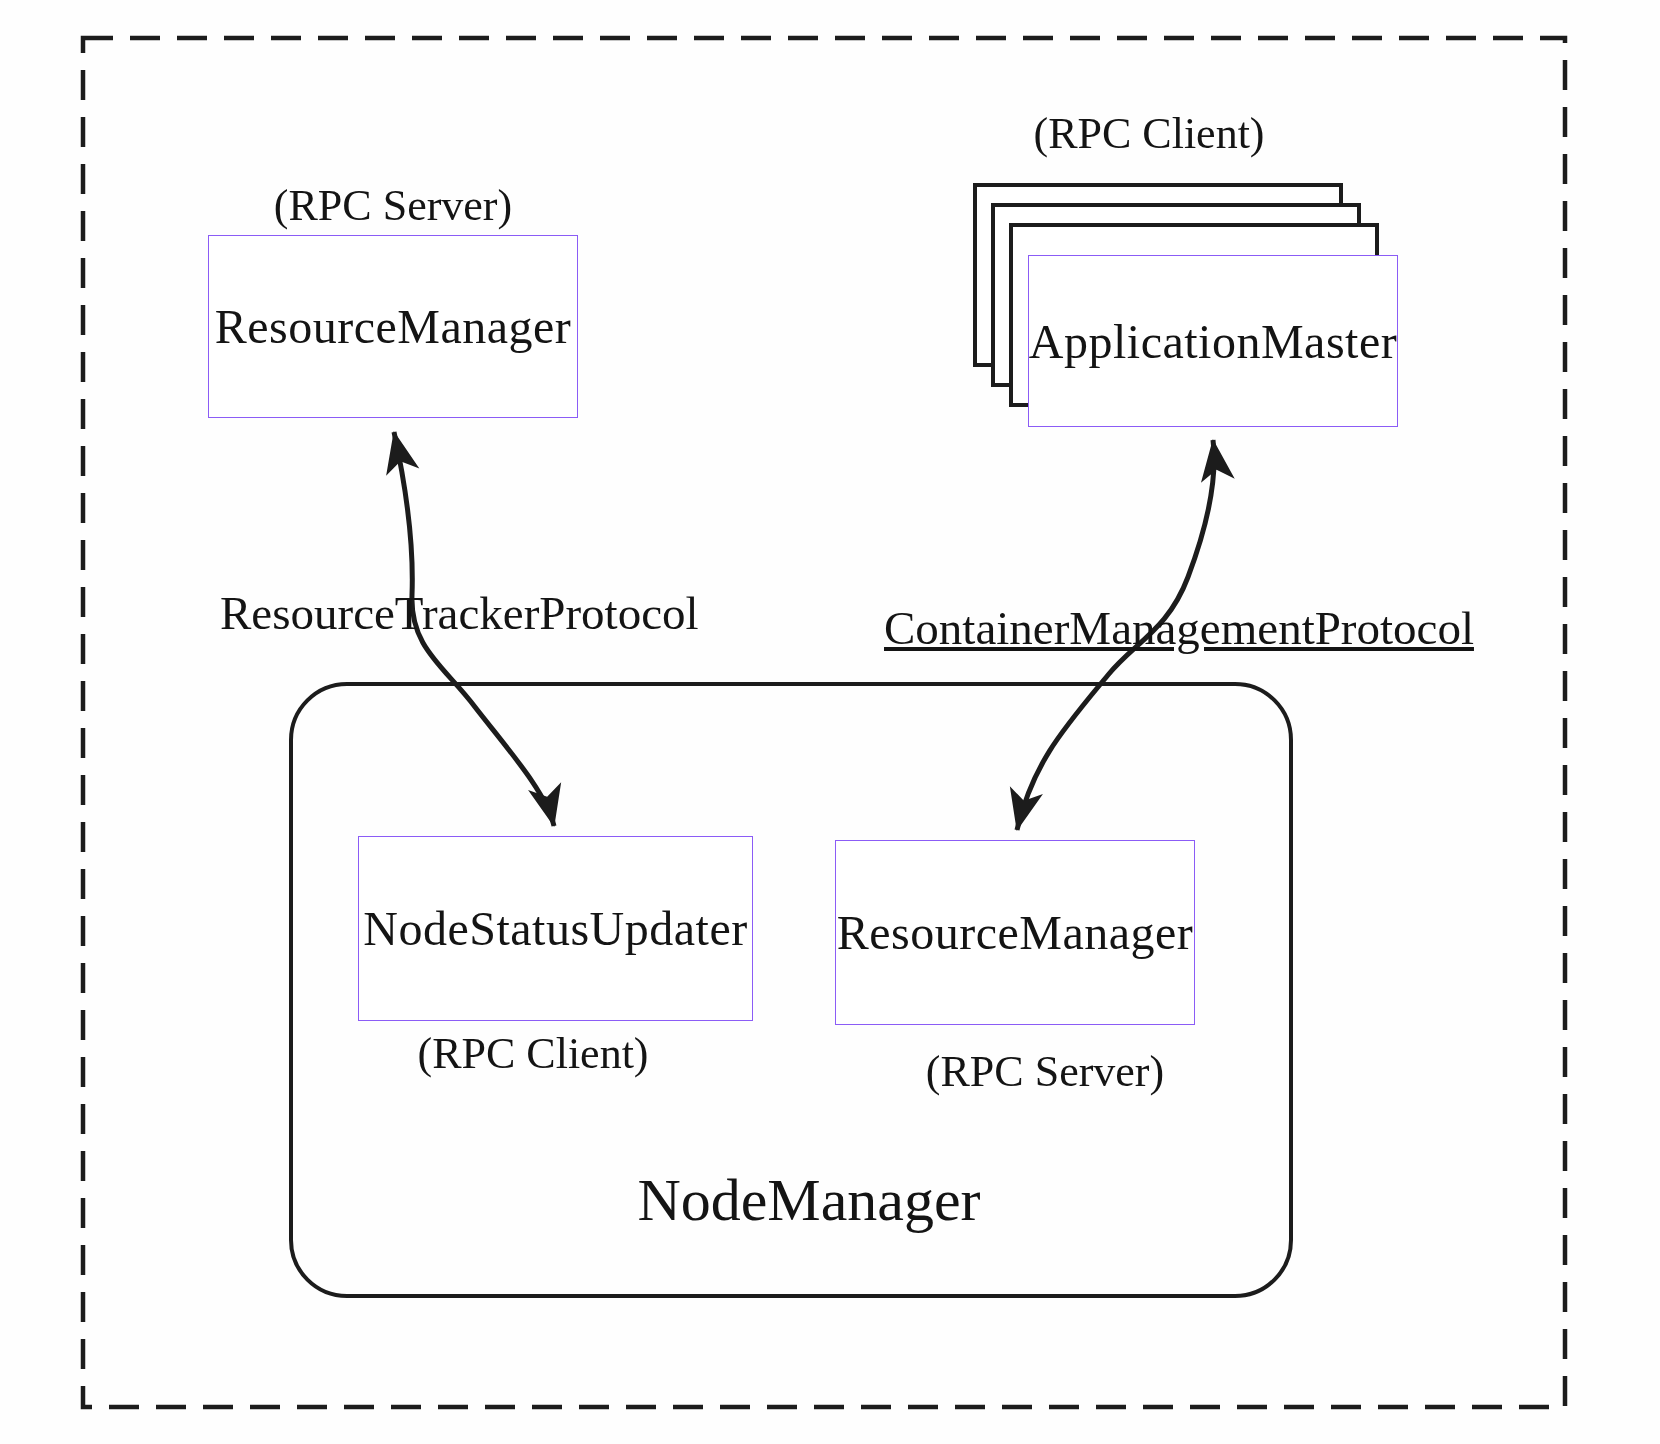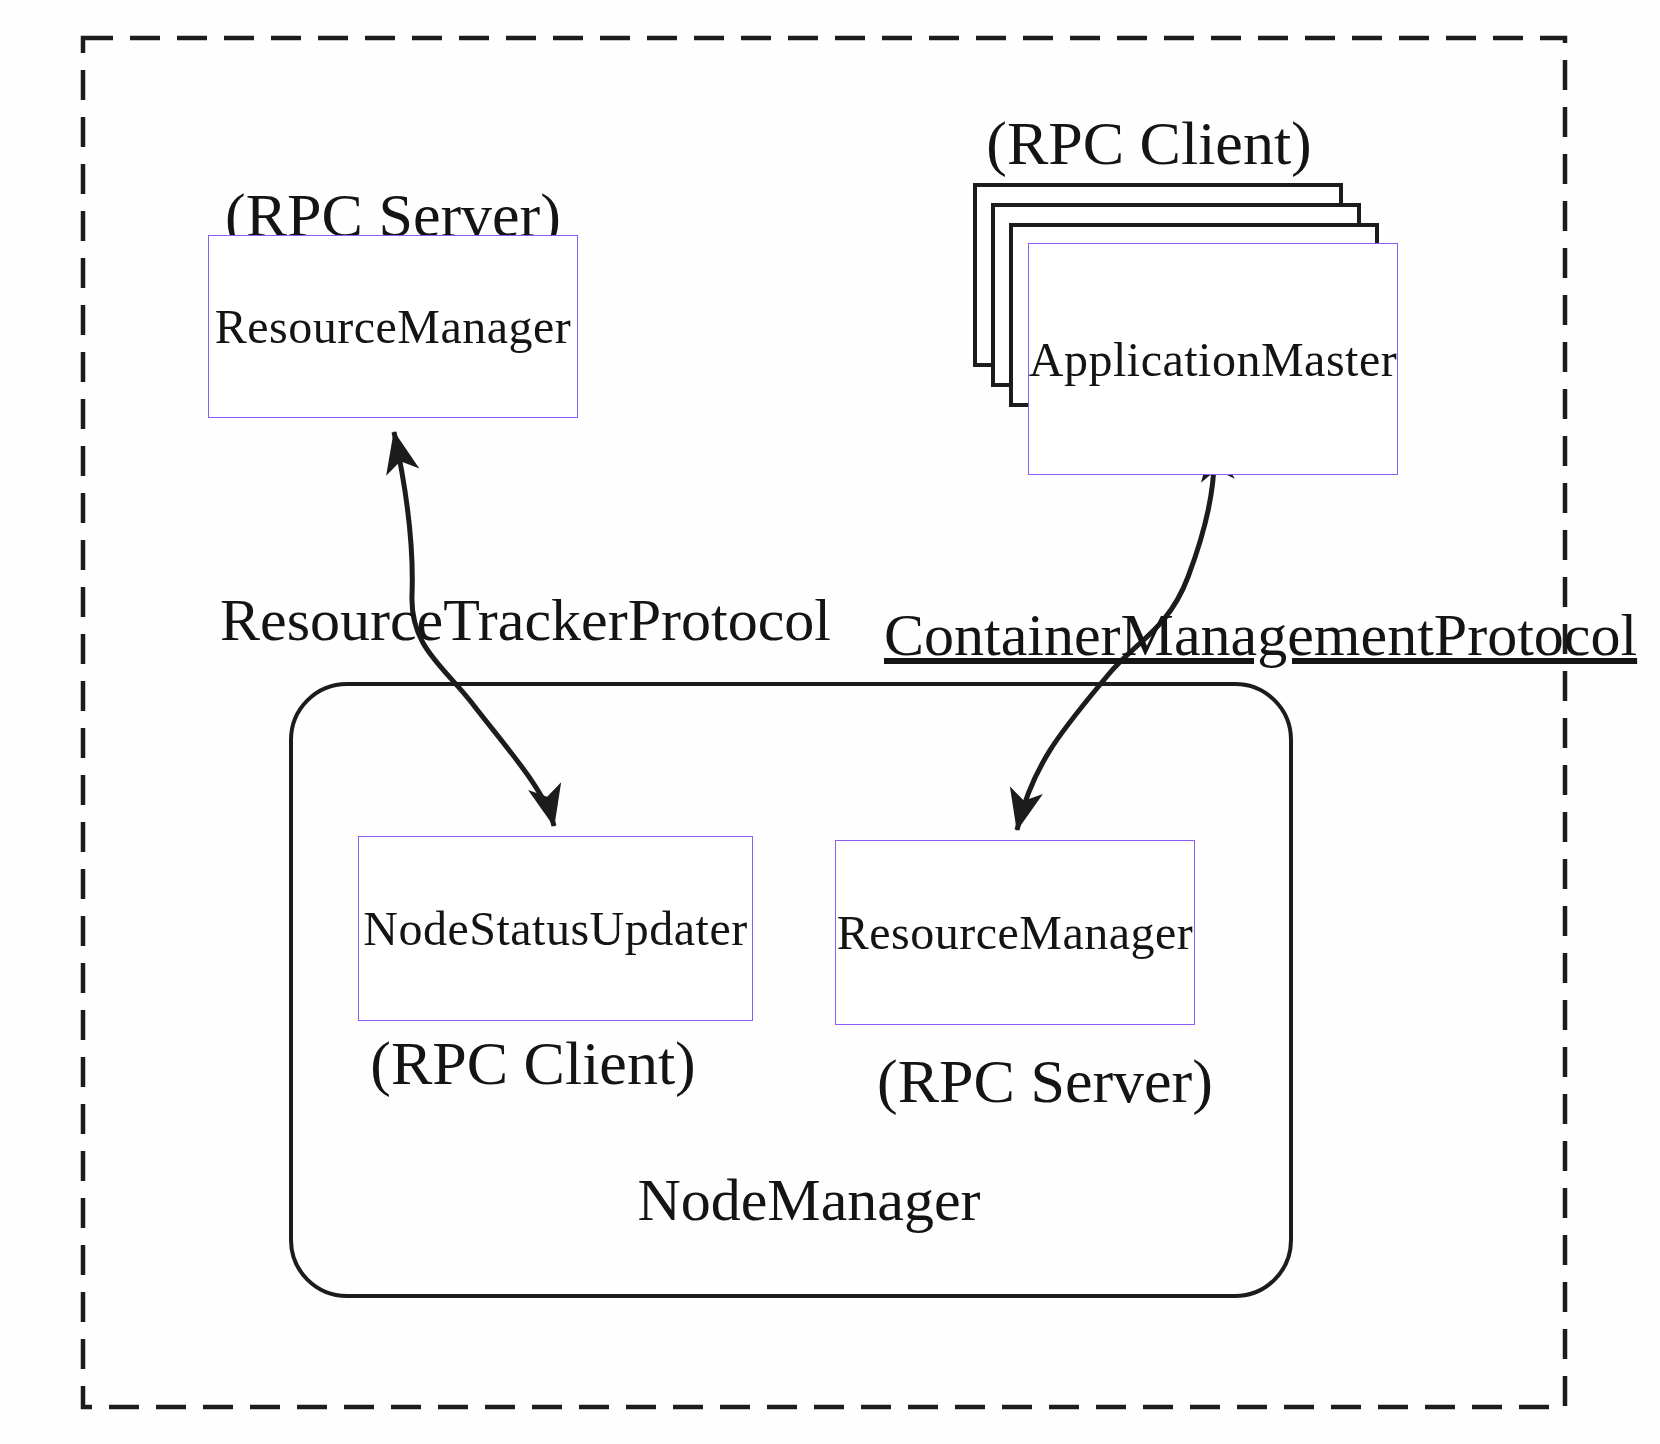--- a/index.html
+++ b/index.html
@@ -31,27 +31,27 @@
     white-space: nowrap;
   }
   .stack-card {
     position: absolute;
     box-sizing: border-box;
     background: #ffffff;
     border: 4px solid #1c1c1c;
   }
   .annotation {
     position: absolute;
-    font-size: 62px;
+    font-size: 44px;
     text-align: center;
     white-space: nowrap;
   }
   .protocol-label {
     position: absolute;
-    font-size: 60px;
+    font-size: 47px;
     white-space: nowrap;
   }
   .nm-container {
     position: absolute;
     box-sizing: border-box;
     left: 289px; top: 682px;
     width: 1004px; height: 616px;
     border: 4px solid #1c1c1c;
     border-radius: 58px;
     background: transparent;
@@ -89,21 +89,21 @@
   <div class="box" style="left:208px; top:235px; width:370px; height:183px;">
     <span>ResourceManager</span>
   </div>
 
   <div class="annotation" style="left:964px; top:108px; width:370px;">(RPC Client)</div>
 
   <div class="stack-card" style="left:973px; top:183px; width:370px; height:184px;"></div>
   <div class="stack-card" style="left:991px; top:203px; width:370px; height:184px;"></div>
   <div class="stack-card" style="left:1009px; top:223px; width:370px; height:184px;"></div>
 
-  <div class="box" style="left:1028px; top:243px; width:370px; height:232px;">
+  <div class="box" style="left:1028px; top:255px; width:370px; height:172px;">
     <span>ApplicationMaster</span>
   </div>
 
   <div class="protocol-label" style="left:220px; top:586px;">ResourceTrackerProtocol</div>
 
   <div class="protocol-label" style="left:884px; top:601px;text-decoration:underline;">ContainerManagementProtocol</div>
 
   <div class="nm-container"></div>
 
   <div class="box" style="left:358px; top:836px; width:395px; height:185px;">

